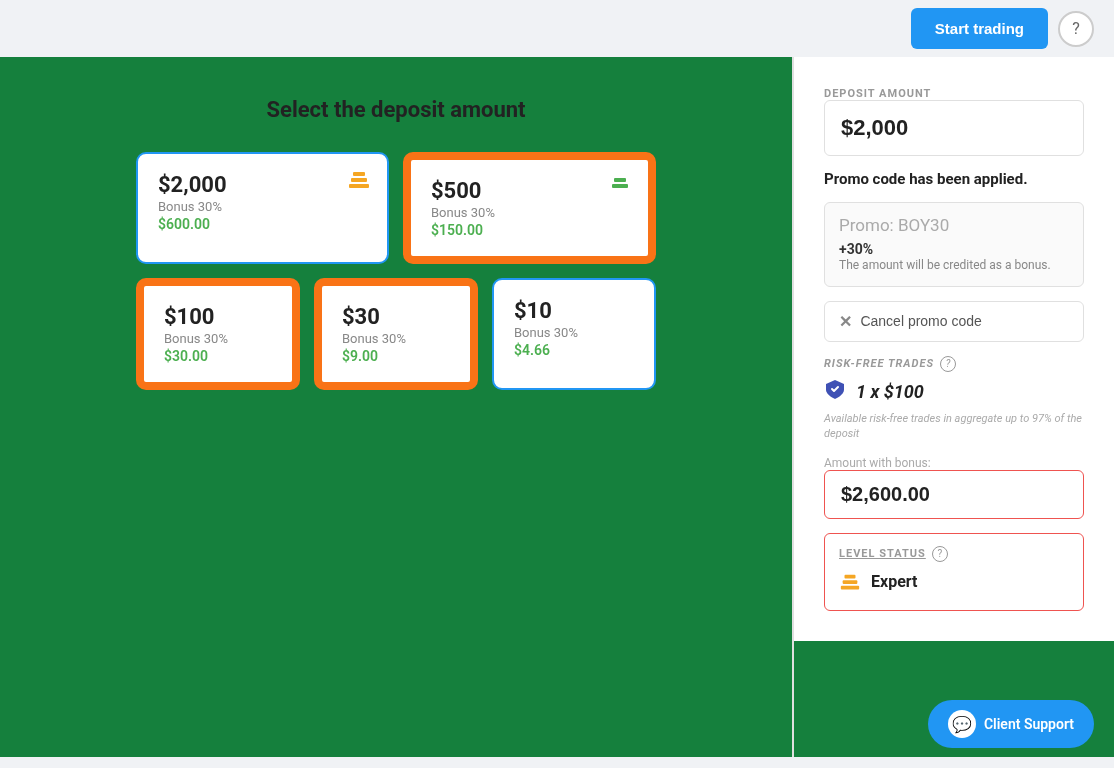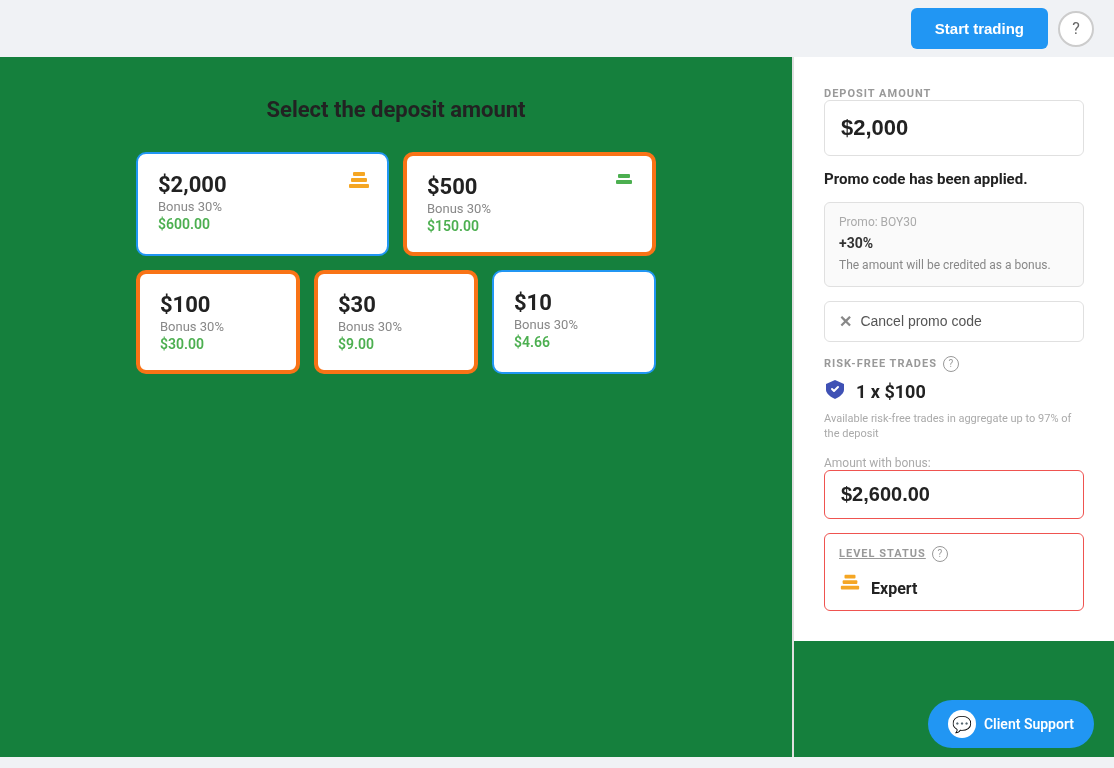--- a/index.html
+++ b/index.html
@@ -73,21 +73,21 @@
     .deposit-grid {
       display: grid;
       grid-template-columns: 1fr 1fr;
       gap: 14px;
       width: 100%;
       max-width: 520px;
     }
 
     .deposit-card {
       background: white;
-      border: 4px solid #f97316;
+      border: 8px solid #f97316;
       border-radius: 10px;
       padding: 18px 20px;
       cursor: pointer;
       position: relative;
       min-height: 90px;
     }
 
     .deposit-card.selected {
       border: 2px solid #2196f3;
     }
@@ -178,35 +178,35 @@
     }
 
     .promo-code-box {
       border: 1.5px solid #e0e0e0;
       border-radius: 6px;
       padding: 12px 14px;
       background: #fafafa;
     }
 
     .promo-code-title {
-      font-size: 12px;
+      font-size: 17px;
       color: #aaa;
       margin-bottom: 6px;
     }
 
     .promo-bonus-pct {
       font-size: 14px;
       font-weight: 700;
       color: #333;
     }
 
     .promo-bonus-desc {
       font-size: 12px;
       color: #888;
-      margin-top: 6px;
+      margin-top: 0;
       line-height: 1.4;
     }
 
     .cancel-promo-btn {
       display: flex;
       align-items: center;
       gap: 8px;
       border: 1.5px solid #e0e0e0;
       border-radius: 6px;
       padding: 10px 14px;
@@ -220,20 +220,21 @@
     .cancel-x {
       color: #888;
       font-size: 16px;
       font-weight: 700;
     }
 
     .risk-free-section {
       display: flex;
       flex-direction: column;
       gap: 6px;
+      font-style: italic;
     }
 
     .risk-free-header {
       display: flex;
       align-items: center;
       gap: 6px;
     }
 
     .risk-free-label {
       font-size: 11px;
@@ -304,21 +305,21 @@
       font-size: 11px;
       font-weight: 700;
       color: #999;
       letter-spacing: 1px;
       text-transform: uppercase;
       text-decoration: underline;
     }
 
     .level-status-value {
       display: flex;
-      align-items: flex-end;
+      align-items: flex-start;
       gap: 10px;
       font-size: 16px;
       font-weight: 700;
       color: #222;
     }
 
     .next-btn {
       background: #2196f3;
       color: white;
       border: none;

